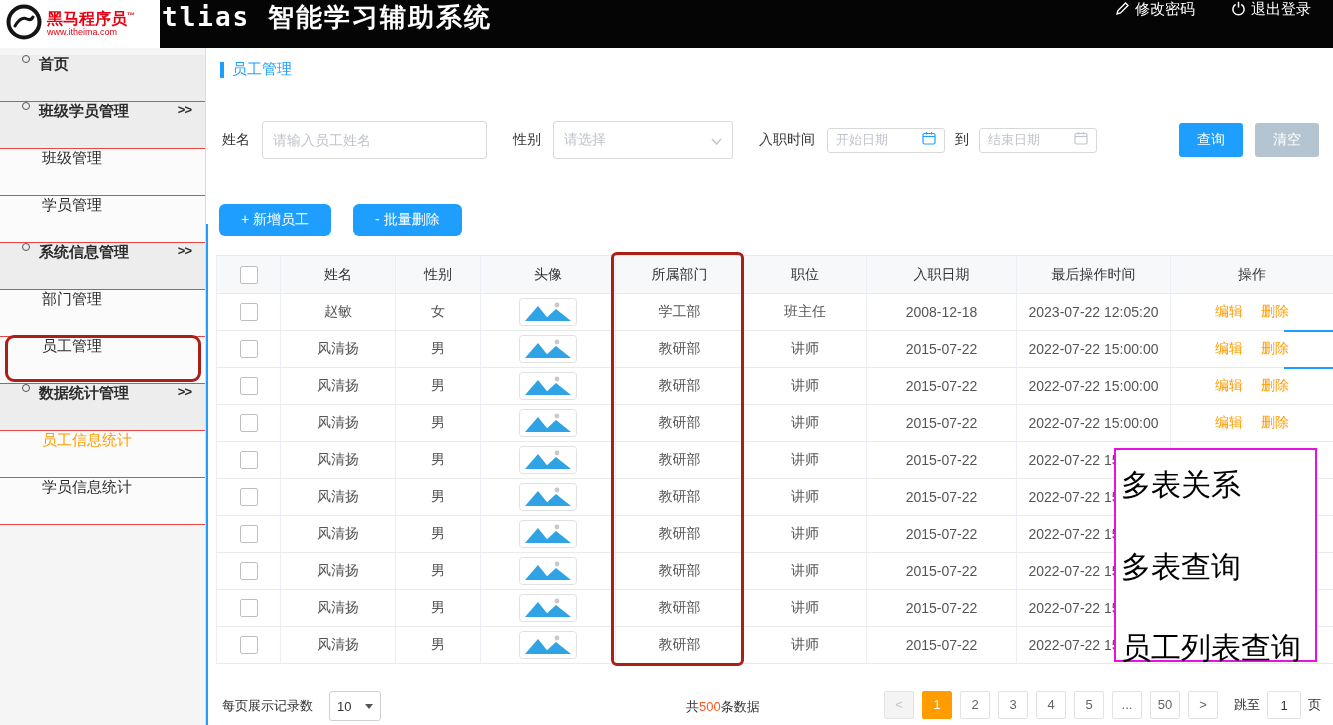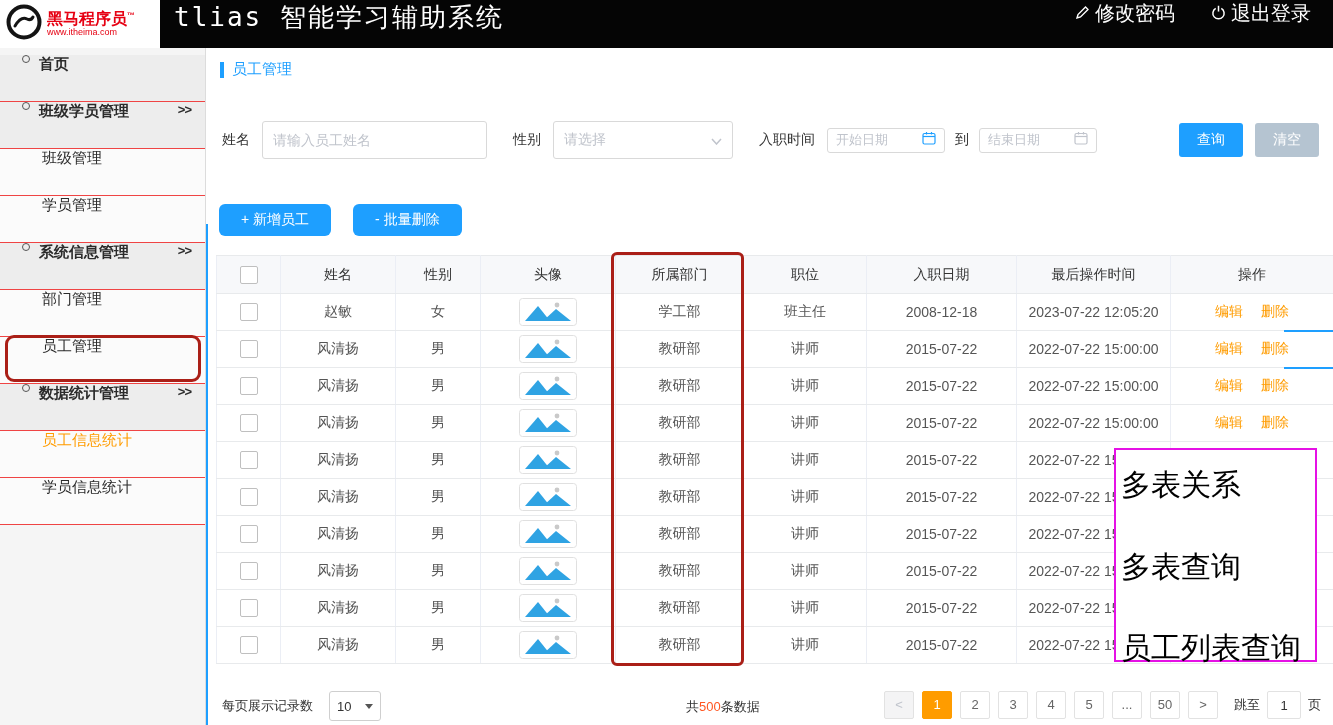--- a/index.html
+++ b/index.html
@@ -7,23 +7,23 @@
   .page { position:relative; width:1333px; height:725px; background:#fff; overflow:hidden; }
 
   
   .header { position:absolute; top:0; left:0; width:100%; height:48px; background:#050505; display:flex; align-items:flex-start; z-index:3; }
   .logo-box { width:160px; height:48px; background:#fff; display:flex; align-items:center; padding:0 6px; flex-shrink:0; }
   .logo-mark { flex-shrink:0; margin-right:5px; }
   .logo-text { line-height:1.05; }
   .logo-brand { color:#e60012; font-weight:bold; font-size:16px; white-space:nowrap; }
   .logo-brand sup { font-size:8px; }
   .logo-url { color:#e60012; font-size:9px; }
-  .app-title { color:#fff; font-family:"DejaVu Sans Mono","Liberation Mono",monospace; font-size:26px; font-weight:normal; margin-left:14px; letter-spacing:2px; white-space:nowrap; }
+  .app-title { color:#fff; font-family:"DejaVu Sans Mono","Liberation Mono",monospace; font-size:26px; font-weight:bold; margin-left:2px; letter-spacing:2px; white-space:nowrap; }
   .header-actions { margin-left:auto; display:flex; align-items:center; gap:36px; padding-right:22px; }
-  .h-action { color:#fff; font-size:20px; display:flex; align-items:center; gap:5px; cursor:pointer; white-space:nowrap; }
+  .h-action { color:#fff; font-size:15px; display:flex; align-items:center; gap:5px; cursor:pointer; white-space:nowrap; }
 
   
   .sidebar { position:absolute; top:48px; left:0; width:206px; bottom:0; background:#f5f5f5; border-right:1px solid #dcdcdc; padding-top:7px; z-index:2; }
   .side-item { height:47px; display:flex; align-items:flex-start; padding:0 14px 0 22px; border-bottom:1px solid #ef4444; font-size:15px; color:#2b2b2b; cursor:pointer; }
   .side-item.group { background:#ededed; font-weight:bold; }
   .side-item.sub { background:#fbfbfb; padding-left:42px; }
   .side-item.active { color:#ff9c00; }
   .dot { width:8px; height:8px; border:1px solid #555; border-radius:50%; margin-right:9px; flex-shrink:0; }
   .side-arrow { margin-left:auto; font-size:13px; letter-spacing:-1px; font-weight:bold; }
 

